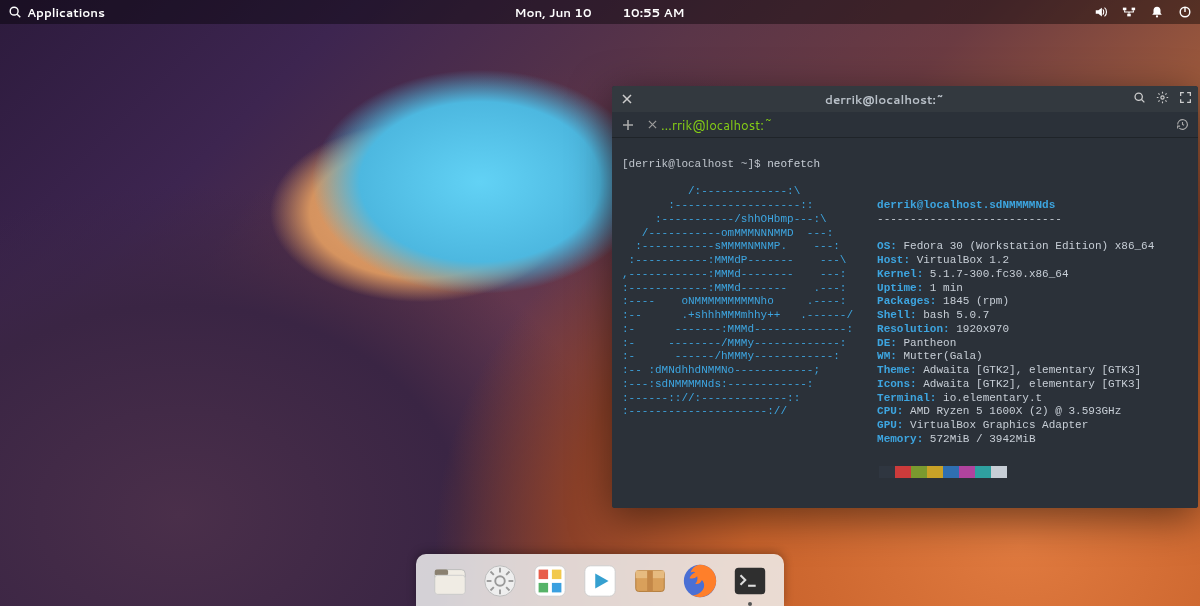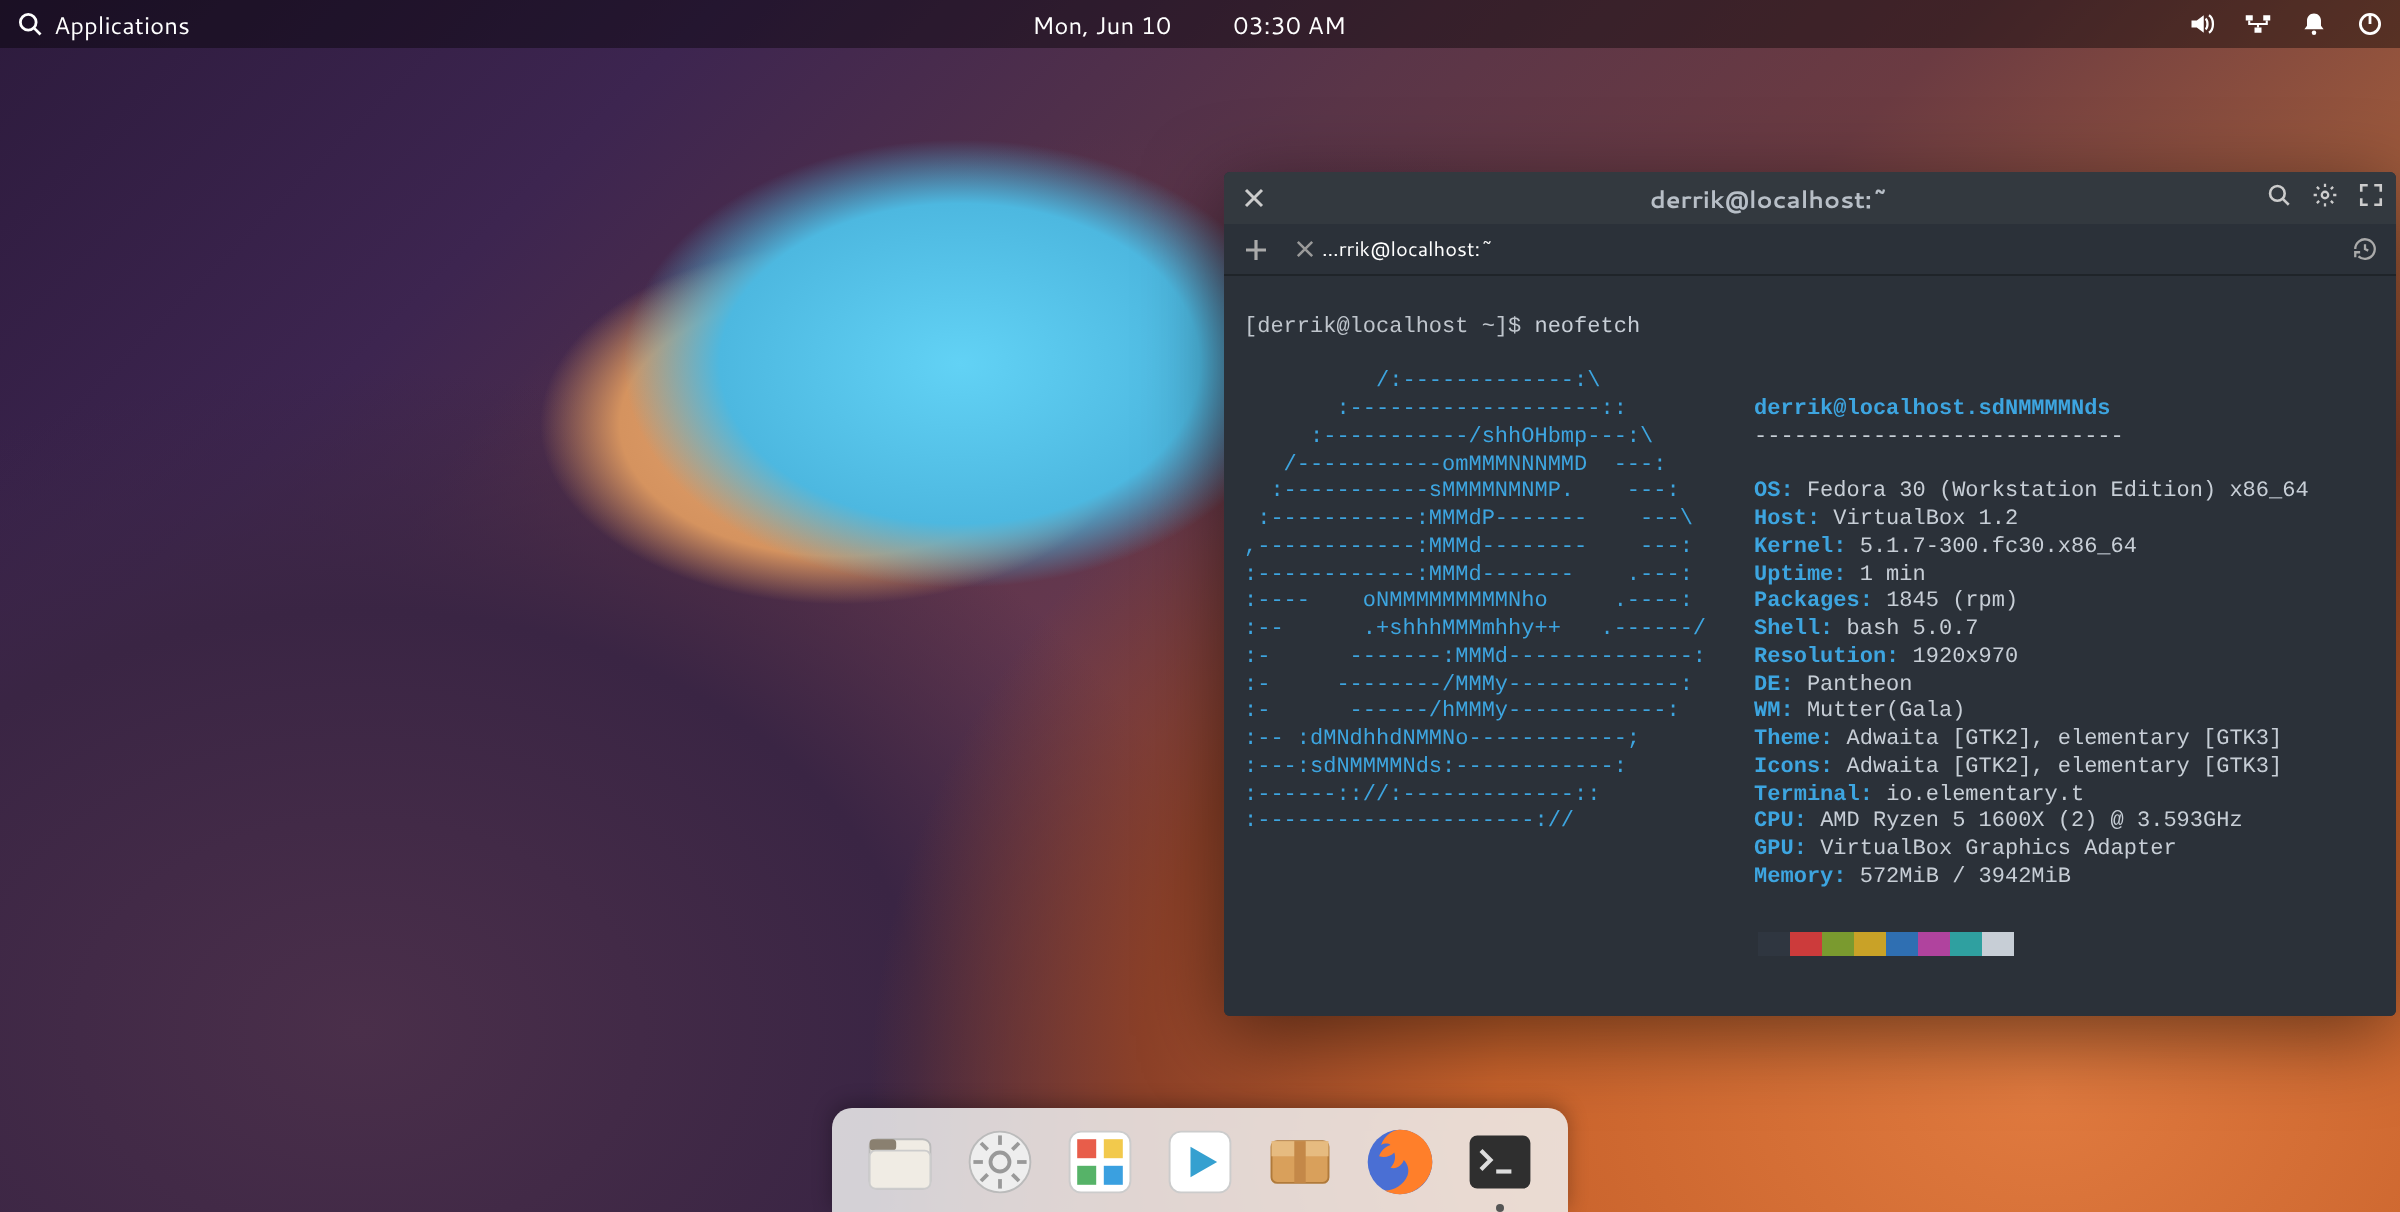--- a/index.html
+++ b/index.html
@@ -18,21 +18,21 @@
       radial-gradient(ellipse 900px 700px at 85% 90%, #e07a3f 0%, #c9632c 30%, #8b4028 50%, transparent 65%),
       radial-gradient(ellipse 800px 600px at 15% 85%, #4a2f4a 0%, #3a2544 35%, transparent 55%),
       radial-gradient(ellipse 700px 500px at 50% 60%, #6a3b52 0%, #5a3248 40%, transparent 60%),
       linear-gradient(135deg, #2d1b3d 0%, #3d2550 20%, #5a3548 40%, #6b3b42 55%, #a8603a 75%, #d9834a 100%);
   }
   
   .top-panel {
     position: absolute; top: 0; left: 0; right: 0; height: 24px;
     background: rgba(0,0,0,0.4);
     display: flex; align-items: center;
-    color: #fff; font-size: 12px; font-weight: 400;
+    color: #fff; font-size: 12px; font-weight: 700;
     padding: 0 8px;
     z-index: 10;
   }
   .panel-left, .panel-right { display: flex; align-items: center; gap: 14px; }
   .panel-center { flex: 1; display: flex; justify-content: center; gap: 31px; }
   .panel-item { display: flex; align-items: center; gap: 5px; cursor: pointer; }
   .icn { width:14px; height:14px; display:inline-block; }
 
   
   .terminal-window {
@@ -52,21 +52,21 @@
     display: flex; align-items: center; padding: 0 6px;
     color: #b8bfc7; font-size: 12px;
   }
   .titlebar .tb-close { width:18px; height:18px; display:flex; align-items:center; justify-content:center; cursor:pointer; color:#ccc; }
   .titlebar .tb-title { flex:1; text-align:center; font-weight:600; }
   .titlebar .tb-actions { display:flex; gap:10px; }
   .titlebar .tb-actions span { cursor:pointer; }
   .tabbar {
     height: 26px; background: #2b3139;
     display:flex; align-items:center; padding:0 6px;
-    color:#ffffff; font-size:10px; gap:6px;
+    color:#84cc16; font-size:13px; gap:6px;
     border-bottom:1px solid #1f2429;
   }
   .tabbar .tab-btn { width:20px; height:20px; display:flex; align-items:center; justify-content:center; cursor:pointer;}
   .tabbar .tab { display:flex; align-items:center; gap:4px; padding:0 4px;}
   .tabbar .spacer { flex:1; }
   .term-body {
     flex:1; background:#2b3139;
     padding:6px 10px; color:#c7ced6;
     font-family: Liberation Mono, monospace;
     font-size: 11px; line-height: 1.25;
@@ -107,21 +107,21 @@
     <div class="panel-item">
       <svg class="icn" viewBox="0 0 16 16" fill="none" stroke="#fff" stroke-width="1.6">
           <circle cx="7" cy="7" r="4.5"></circle>
           <line x1="10.5" y1="10.5" x2="14" y2="14"></line>
         </svg>
       <span>Applications</span>
     </div>
   </div>
   <div class="panel-center">
     <span class="panel-item">Mon, Jun 10</span>
-    <span class="panel-item">03:30 AM</span>
+    <span class="panel-item">10:55 AM</span>
   </div>
   <div class="panel-right">
     <span class="panel-item">
       <svg class="icn" viewBox="0 0 16 16" fill="#fff">
           <path d="M2 6h3l4-3v10l-4-3H2z"></path>
           <path d="M10 5c1.5 1 1.5 5 0 6" fill="none" stroke="#fff" stroke-width="1.3"></path>
           <path d="M12 3c3 2 3 8 0 10" fill="none" stroke="#fff" stroke-width="1.3"></path>
         </svg>
     </span>
     <span class="panel-item">

